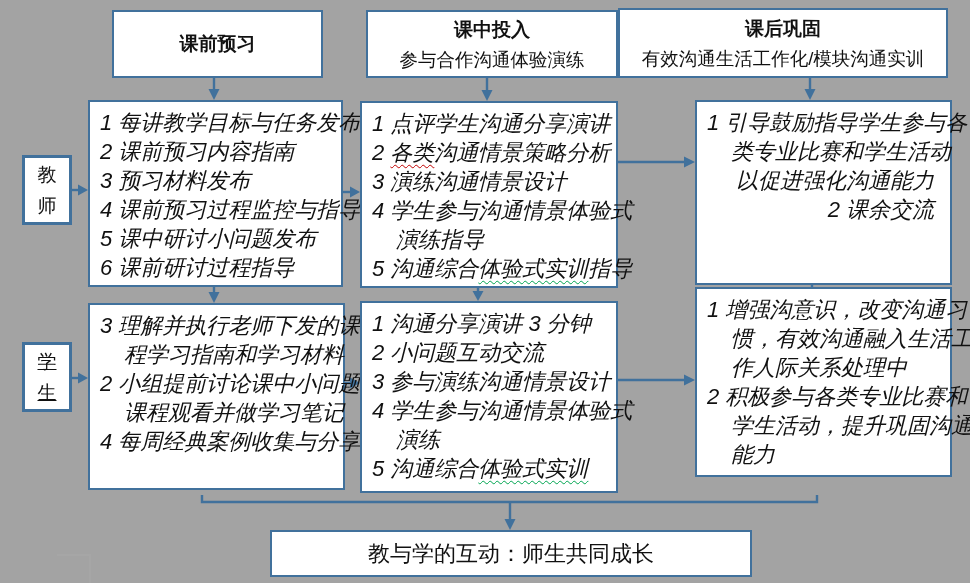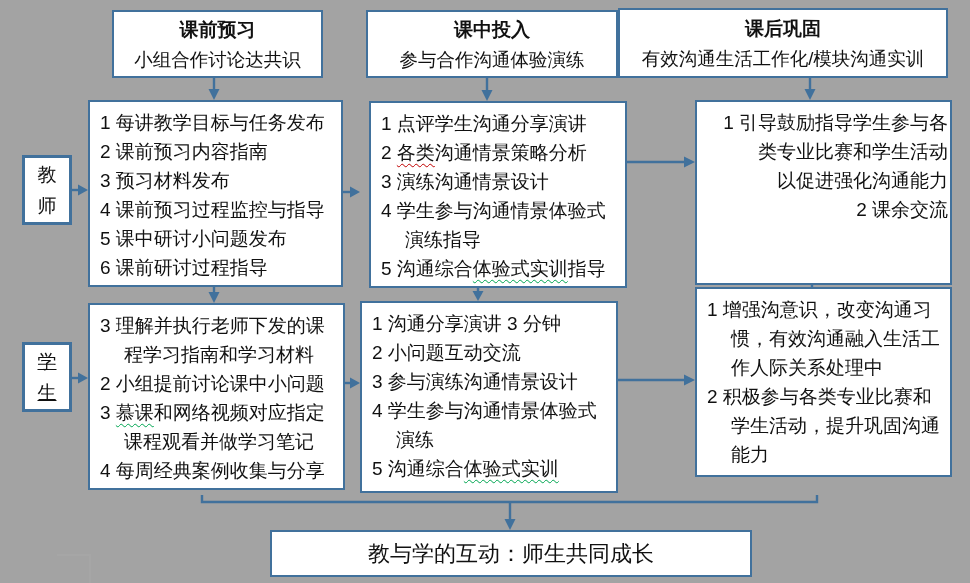--- a/index.html
+++ b/index.html
@@ -22,25 +22,25 @@
   #stage-mid{left:366px;top:10px;width:252px;height:68px;}
   #stage-post{left:618px;top:8px;width:330px;height:70px;}
 
   
   .role{border-width:3px;display:flex;justify-content:center;align-items:center;}
   .role .vlabel{width:1em;font-size:19px;line-height:31px;text-align:center;word-break:break-all;}
   #role-teacher{left:22px;top:155px;width:50px;height:70px;}
   #role-student{left:22px;top:342px;width:50px;height:70px;text-decoration:underline;}
 
   
-  .content{padding:6px 2px 0 10px;font-size:19px;}
+  .content{padding:6px 16px 0 10px;font-size:22px;font-style:italic;}
   .content .line{line-height:29px;white-space:nowrap;}
   .content .line.cont{padding-left:24px;}
   #t1{left:88px;top:100px;width:255px;height:187px;}
-  #t2{left:360px;top:101px;width:258px;height:187px;margin-left:9px;}
+  #t2{left:360px;top:101px;width:258px;height:187px;}
   #t3{left:695px;top:100px;width:257px;height:185px;text-align:right;}
   #s1{left:88px;top:303px;width:257px;height:187px;}
   #s2{left:360px;top:301px;width:258px;height:192px;}
   #s3{left:695px;top:287px;width:257px;height:190px;}
 
   .sq-red{text-decoration:underline wavy var(--squiggle_red) 1px;text-underline-offset:4px;}
   .sq-green{text-decoration:underline wavy var(--squiggle_green) 1px;text-underline-offset:4px;}
 
   
   #footer-box{left:270px;top:530px;width:482px;height:47px;display:flex;justify-content:center;align-items:center;font-size:22px;}
@@ -115,21 +115,20 @@
       <polyline class="ln" points="202,495 202,502 817,502 817,495"></polyline>
       <line class="ln" x1="510" y1="502" x2="510" y2="520"></line>
       <polygon class="ah" points="504.5,519 515.5,519 510,530"></polygon>
     </g>
 
     <polyline class="corner" points="57,555 90,555 90,583"></polyline>
   </svg>
 
   <div class="box stage" id="stage-pre">
     <div class="title">课前预习</div>
-    <div class="subtitle">小组合作讨论达共识</div>
   </div>
   <div class="box stage" id="stage-mid">
     <div class="title">课中投入</div>
     <div class="subtitle">参与合作沟通体验演练</div>
   </div>
   <div class="box stage" id="stage-post">
     <div class="title">课后巩固</div>
     <div class="subtitle">有效沟通生活工作化/模块沟通实训</div>
   </div>
 
@@ -160,21 +159,20 @@
       <div class="line"><span>1 引导鼓励指导学生参与各</span></div>
       <div class="line cont"><span>类专业比赛和学生活动</span></div>
       <div class="line cont"><span>以促进强化沟通能力</span></div>
       <div class="line"><span>2 课余交流</span></div>
     </div>
 
   <div class="box content" id="s1">
       <div class="line"><span>3 理解并执行老师下发的课</span></div>
       <div class="line cont"><span>程学习指南和学习材料</span></div>
       <div class="line"><span>2 小组提前讨论课中小问题</span></div>
-      <div class="line"><span>3 </span><span class="sq-green">慕课</span><span>和网络视频对应指定</span></div>
       <div class="line cont"><span>课程观看并做学习笔记</span></div>
       <div class="line"><span>4 每周经典案例收集与分享</span></div>
     </div>
   <div class="box content" id="s2">
       <div class="line"><span>1 沟通分享演讲 3 分钟</span></div>
       <div class="line"><span>2 小问题互动交流</span></div>
       <div class="line"><span>3 参与演练沟通情景设计</span></div>
       <div class="line"><span>4 学生参与沟通情景体验式</span></div>
       <div class="line cont"><span>演练</span></div>
       <div class="line"><span>5 沟通综合</span><span class="sq-green">体验式实训</span></div>

